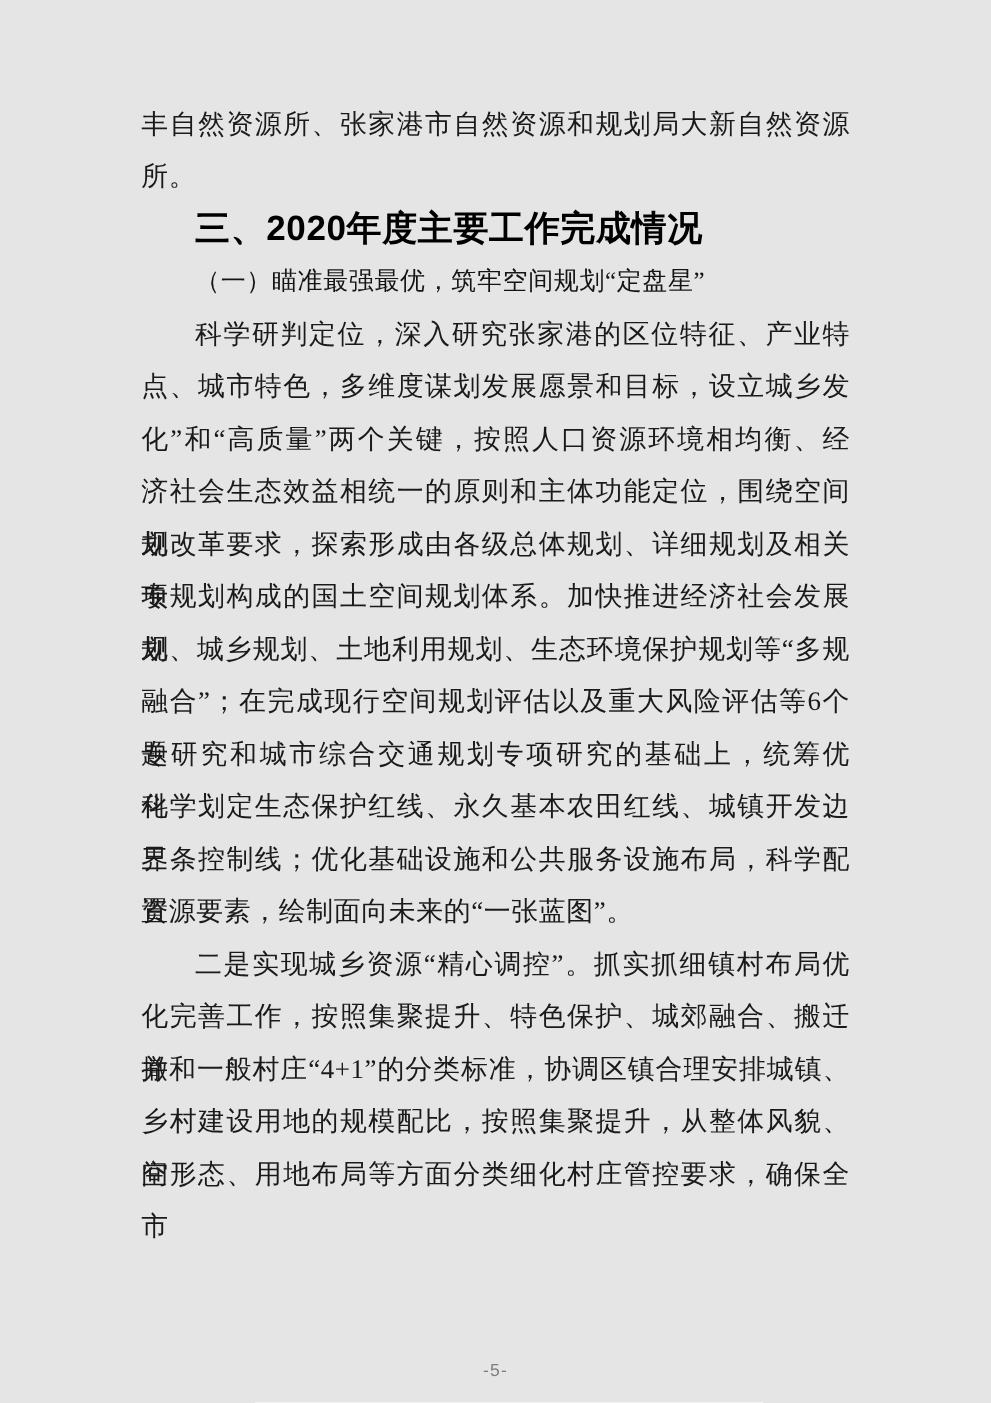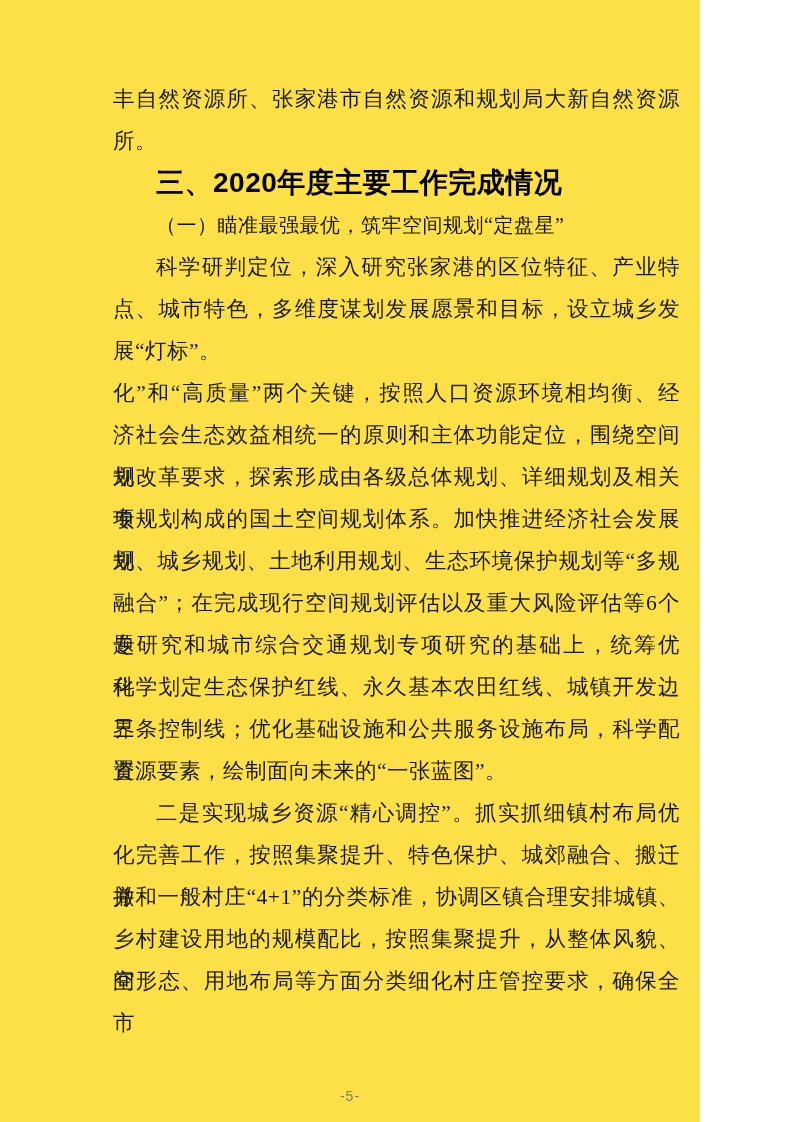--- a/index.html
+++ b/index.html
@@ -2,23 +2,23 @@
 <html><head>
 <meta charset="utf-8">
 <style>
   html, body {
     margin: 0;
     padding: 0;
     background: #ffffff;
   }
   .page {
     position: relative;
-    width: 700px;
+    width: 793px;
     height: 1122px;
-    background: #fde047;
+    background: #e5e5e5;
     overflow: hidden;
     font-family: "Liberation Serif", "DejaVu Serif", serif;
     color: #1a1a1a;
   }
   .content {
     position: absolute;
     left: 113px;
     top: 78px;
     width: 567px;
   }
@@ -72,21 +72,20 @@
       </div>
       <div class="block heading">
         <div class="line indent">三、2020年度主要工作完成情况</div>
       </div>
       <div class="block subheading">
         <div class="line indent">（一）瞄准最强最优，筑牢空间规划“定盘星”</div>
       </div>
       <div class="block body">
         <div class="line j indent">科学研判定位，深入研究张家港的区位特征、产业特</div>
         <div class="line j">点、城市特色，多维度谋划发展愿景和目标，设立城乡发</div>
-        <div class="line">展“灯标”。</div>
       </div>
       <div class="block body">
         <div class="line j">化”和“高质量”两个关键，按照人口资源环境相均衡、经</div>
         <div class="line j">济社会生态效益相统一的原则和主体功能定位，围绕空间规</div>
         <div class="line j">划改革要求，探索形成由各级总体规划、详细规划及相关专</div>
         <div class="line j">项规划构成的国土空间规划体系。加快推进经济社会发展规</div>
         <div class="line j">划、城乡规划、土地利用规划、生态环境保护规划等“多规</div>
         <div class="line j">融合”；在完成现行空间规划评估以及重大风险评估等6个专</div>
         <div class="line j">题研究和城市综合交通规划专项研究的基础上，统筹优化、</div>
         <div class="line j">科学划定生态保护红线、永久基本农田红线、城镇开发边界</div>

